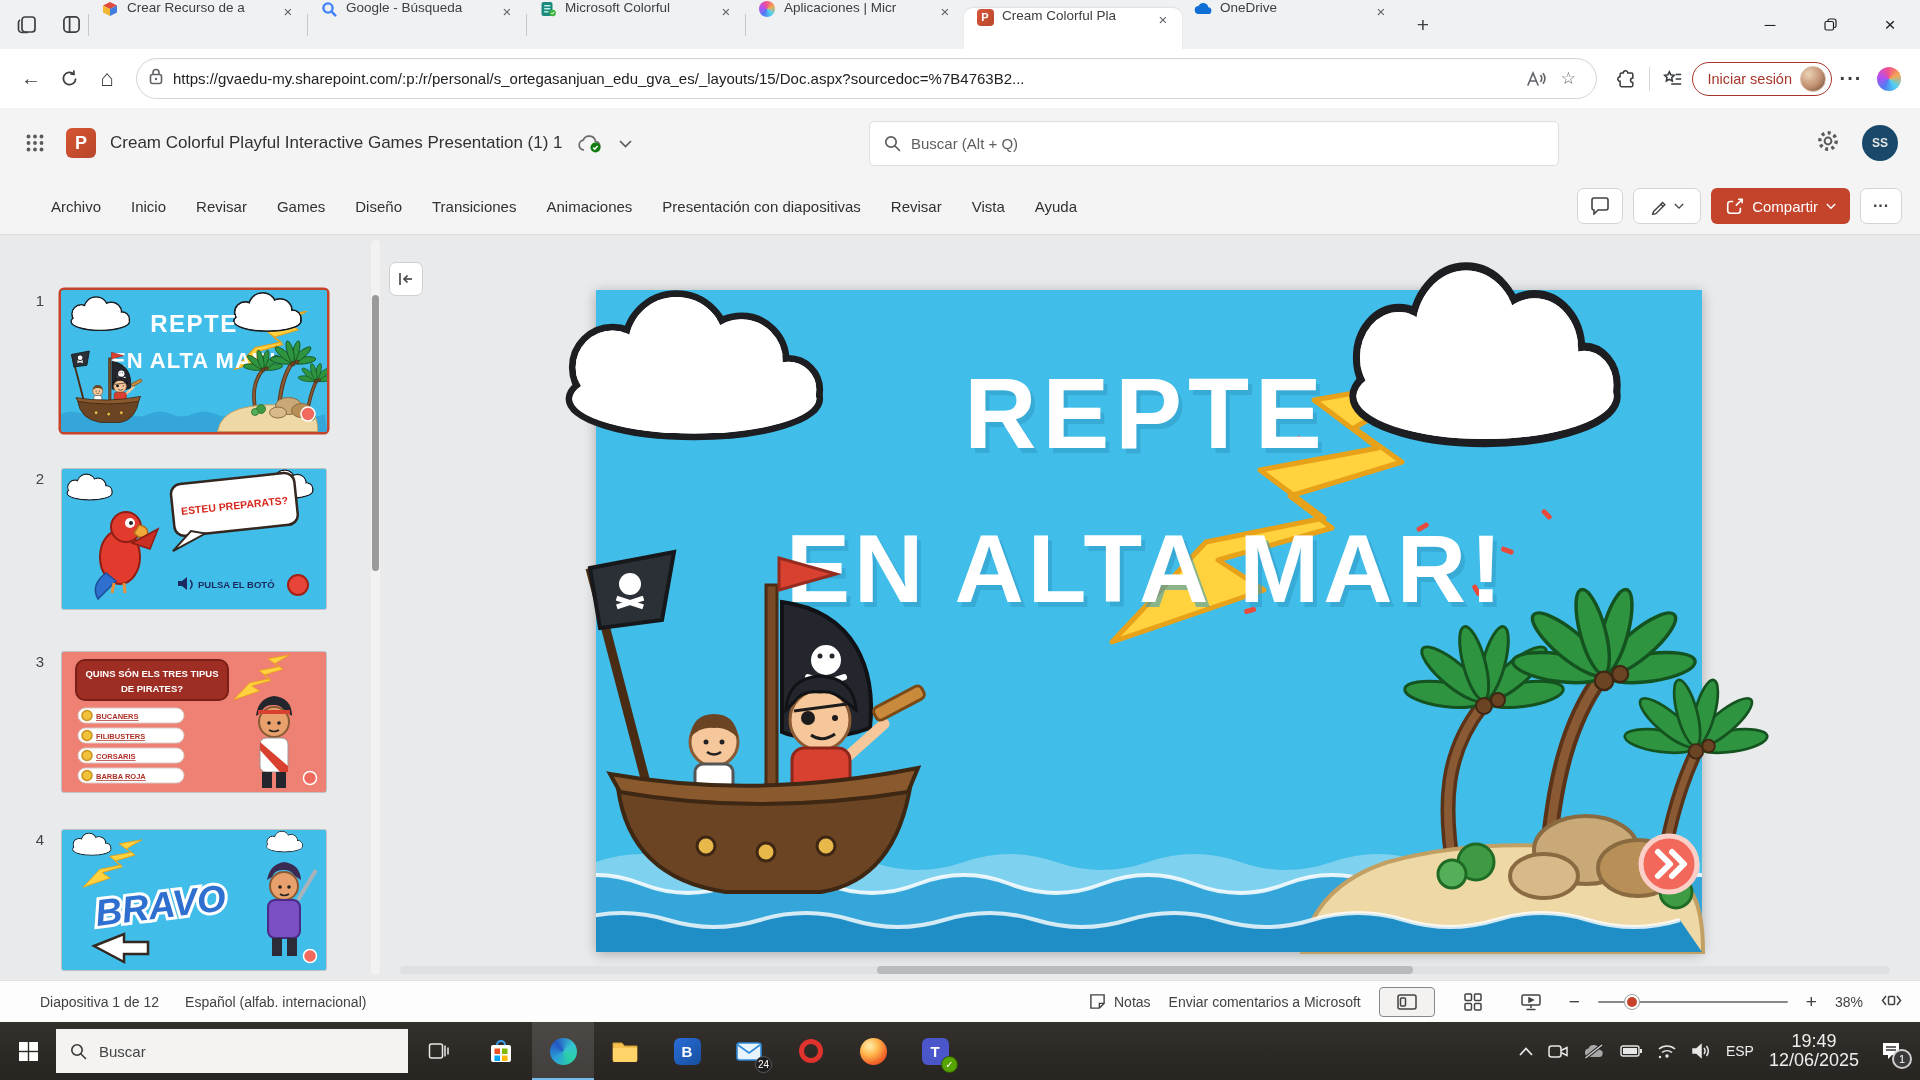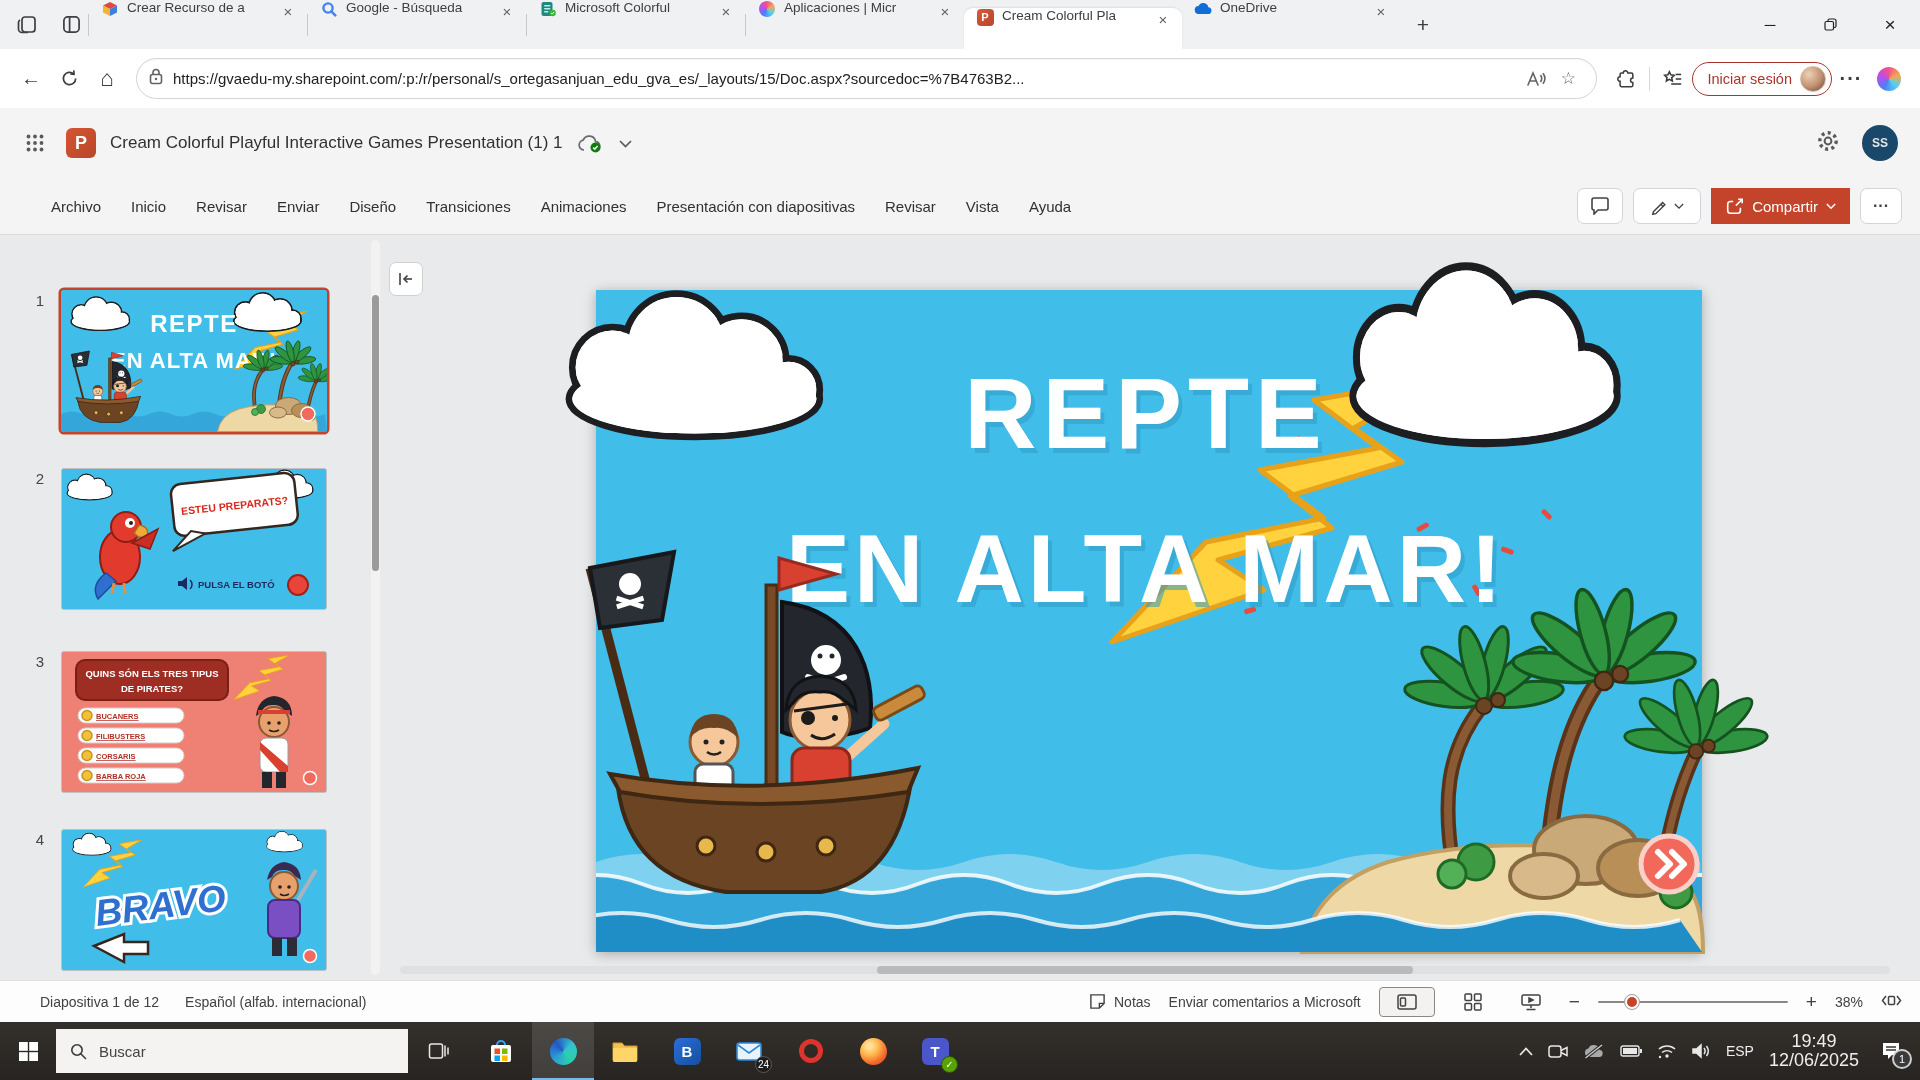--- a/index.html
+++ b/index.html
@@ -41,21 +41,21 @@
   .pptsearch input{border:none;outline:none;flex:1;font-size:15px;background:transparent;color:#333;font-family:inherit}
   .pptsearch input::placeholder{color:#605e5c}
   .headright{position:absolute;right:0;top:0;height:70px;display:flex;align-items:center;gap:22px;padding-right:22px}
   .ss-avatar{width:36px;height:36px;border-radius:50%;background:#19486a;color:#e5e5e5;font-size:12px;font-weight:bold;display:flex;align-items:center;justify-content:center}
 
   
   .ribbon{position:absolute;left:0;top:178px;width:1920px;height:57px;background:#f4f4f4;border-bottom:1px solid #dcdcdc;display:flex;align-items:center;padding-left:36px}
   .rtab{font-size:15px;color:#323130;padding:8px 15px;white-space:nowrap}
   .ribright{margin-left:auto;display:flex;align-items:center;gap:10px;padding-right:18px}
   .ribbtn{height:36px;background:#fff;border:1px solid #d6d4d2;border-radius:7px;display:flex;align-items:center;justify-content:center;gap:6px;padding:0 10px;color:#424242}
-  .sharebtn{height:36px;border-radius:0;background:#c4432b;color:#fff;display:flex;align-items:center;gap:8px;padding:0 14px;font-size:15px}
+  .sharebtn{height:36px;border-radius:6px;background:#c4432b;color:#fff;display:flex;align-items:center;gap:8px;padding:0 14px;font-size:15px}
 
   
   .workspace{position:absolute;left:0;top:235px;width:1920px;height:745px;background:#e9eaeb}
   .t-num{position:absolute;left:24px;width:20px;text-align:right;font-size:15px;color:#444}
   .thumb{position:absolute;left:61px;width:266px;height:142px;background:#41bde9;border-radius:3px;overflow:hidden;border:1px solid #bfc2c4}
   .thumb.selected{border:none;box-shadow:0 0 0 2.5px #c4432b}
   .vscroll{position:absolute;left:371px;top:5px;width:9px;height:735px;background:#f2f2f2;border-radius:5px}
   .vscroll .vthumb{position:absolute;left:1px;top:55px;width:7px;height:276px;background:#9a9a9a;border-radius:4px}
   .collapsebtn{position:absolute;left:389px;top:27px;width:34px;height:34px;background:#fff;border:1px solid #d0d0d0;border-radius:7px;display:flex;align-items:center;justify-content:center}
   .slideplate{position:absolute;left:596px;top:55px;width:1106px;height:662px;background:#41bde9;box-shadow:0 2px 12px rgba(0,0,0,.28)}
@@ -367,37 +367,44 @@
           <circle cx="18.5" cy="13.5" r="5" fill="#107c10"></circle>
           <path d="M16.2,13.5 l1.6,1.7 2.8,-3.2" stroke="#fff" stroke-width="1.5" fill="none"></path>
         </svg>
     </div>
     <div style="margin-left:16px">
       <svg width="13" height="8" viewBox="0 0 13 8" fill="none" stroke="#5a5a5a" stroke-width="1.7">
           <polyline points="1,1 6.5,6.5 12,1"></polyline>
         </svg>
     </div>
 
+    <div class="pptsearch">
+      <svg width="17" height="17" viewBox="0 0 17 17" fill="none" stroke="#605e5c" stroke-width="1.7">
+          <circle cx="7" cy="7" r="5.2"></circle>
+          <line x1="11" y1="11" x2="15.5" y2="15.5" stroke-linecap="round"></line>
+        </svg>
+      <input type="text" placeholder="Buscar (Alt + Q)" style="">
+    </div>
 
     <div class="headright">
       <div>
         <svg width="24" height="24" viewBox="0 0 24 24" fill="none" stroke="#5a5a5a">
             <circle cx="12" cy="12" r="3.4" stroke-width="2"></circle>
             <circle cx="12" cy="12" r="8.2" stroke-width="3.4" stroke-dasharray="3 3.35"></circle>
           </svg>
       </div>
       <div class="ss-avatar">SS</div>
     </div>
   </div>
 
   <div class="ribbon">
     <div class="rtab">Archivo</div>
     <div class="rtab">Inicio</div>
     <div class="rtab">Revisar</div>
-    <div class="rtab">Enviar</div>
+    <div class="rtab">Games</div>
     <div class="rtab">Diseño</div>
     <div class="rtab">Transiciones</div>
     <div class="rtab">Animaciones</div>
     <div class="rtab">Presentación con diapositivas</div>
     <div class="rtab">Revisar</div>
     <div class="rtab">Vista</div>
     <div class="rtab">Ayuda</div>
 
     <div class="ribright">
       <div class="ribbtn" style="width:46px">

